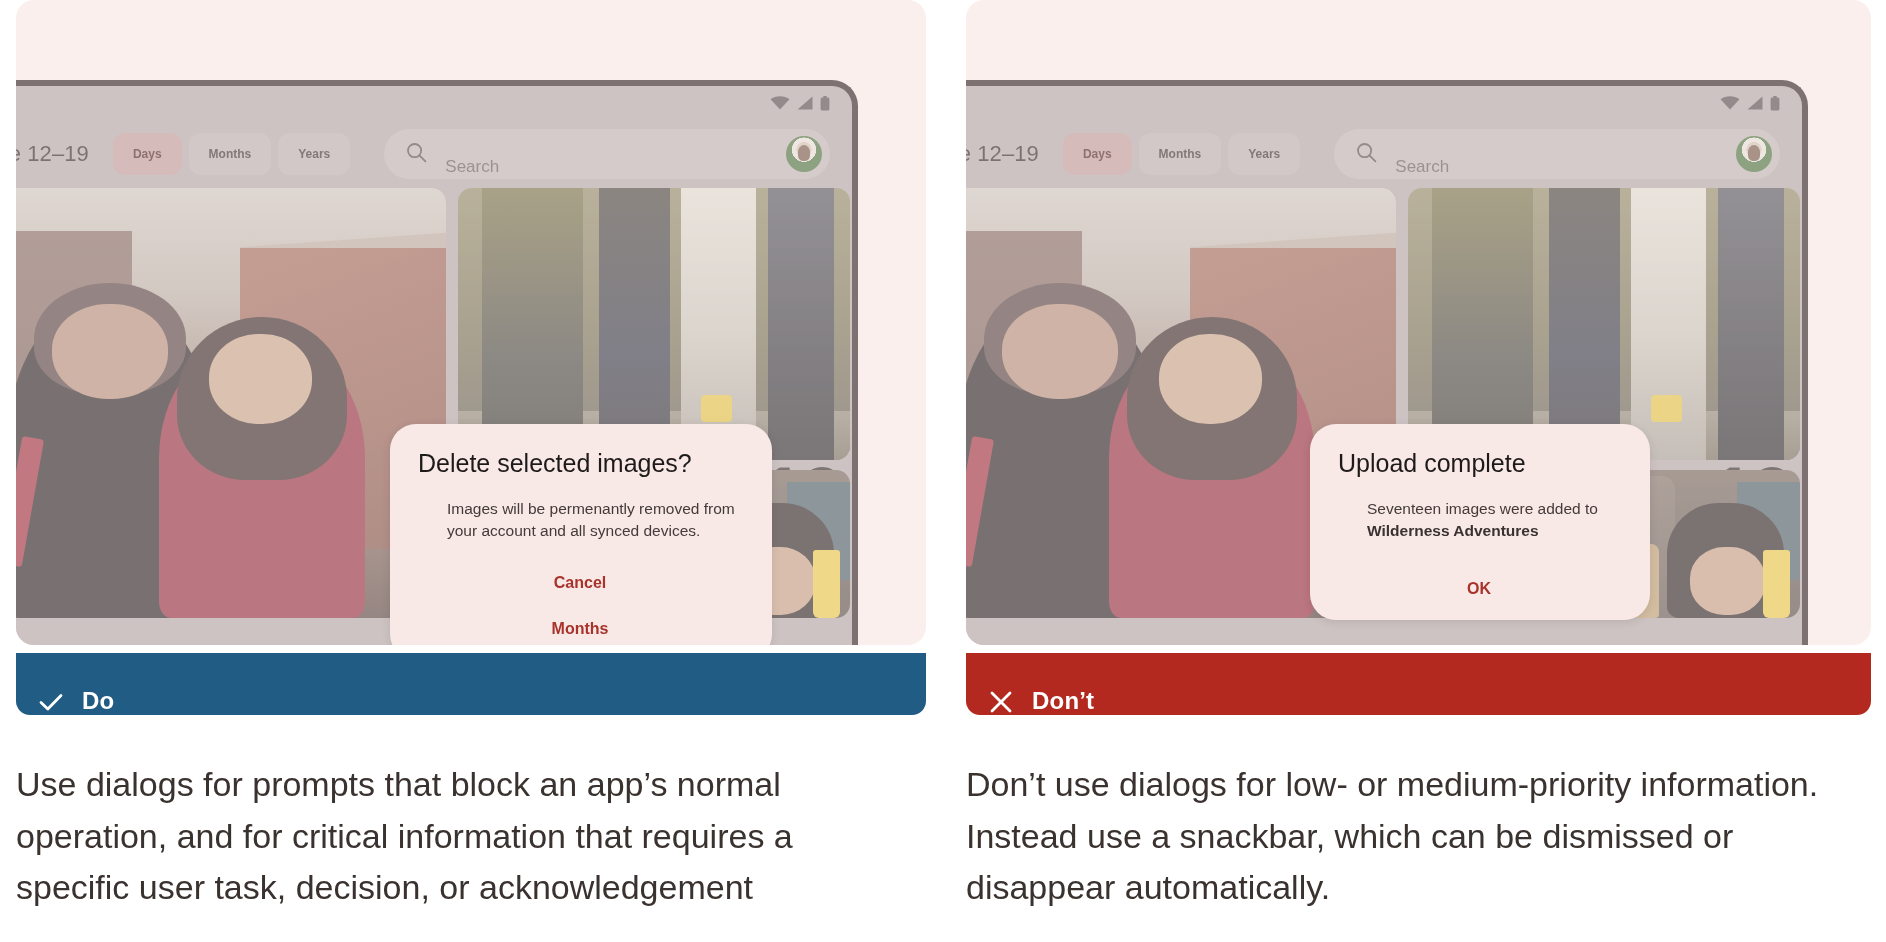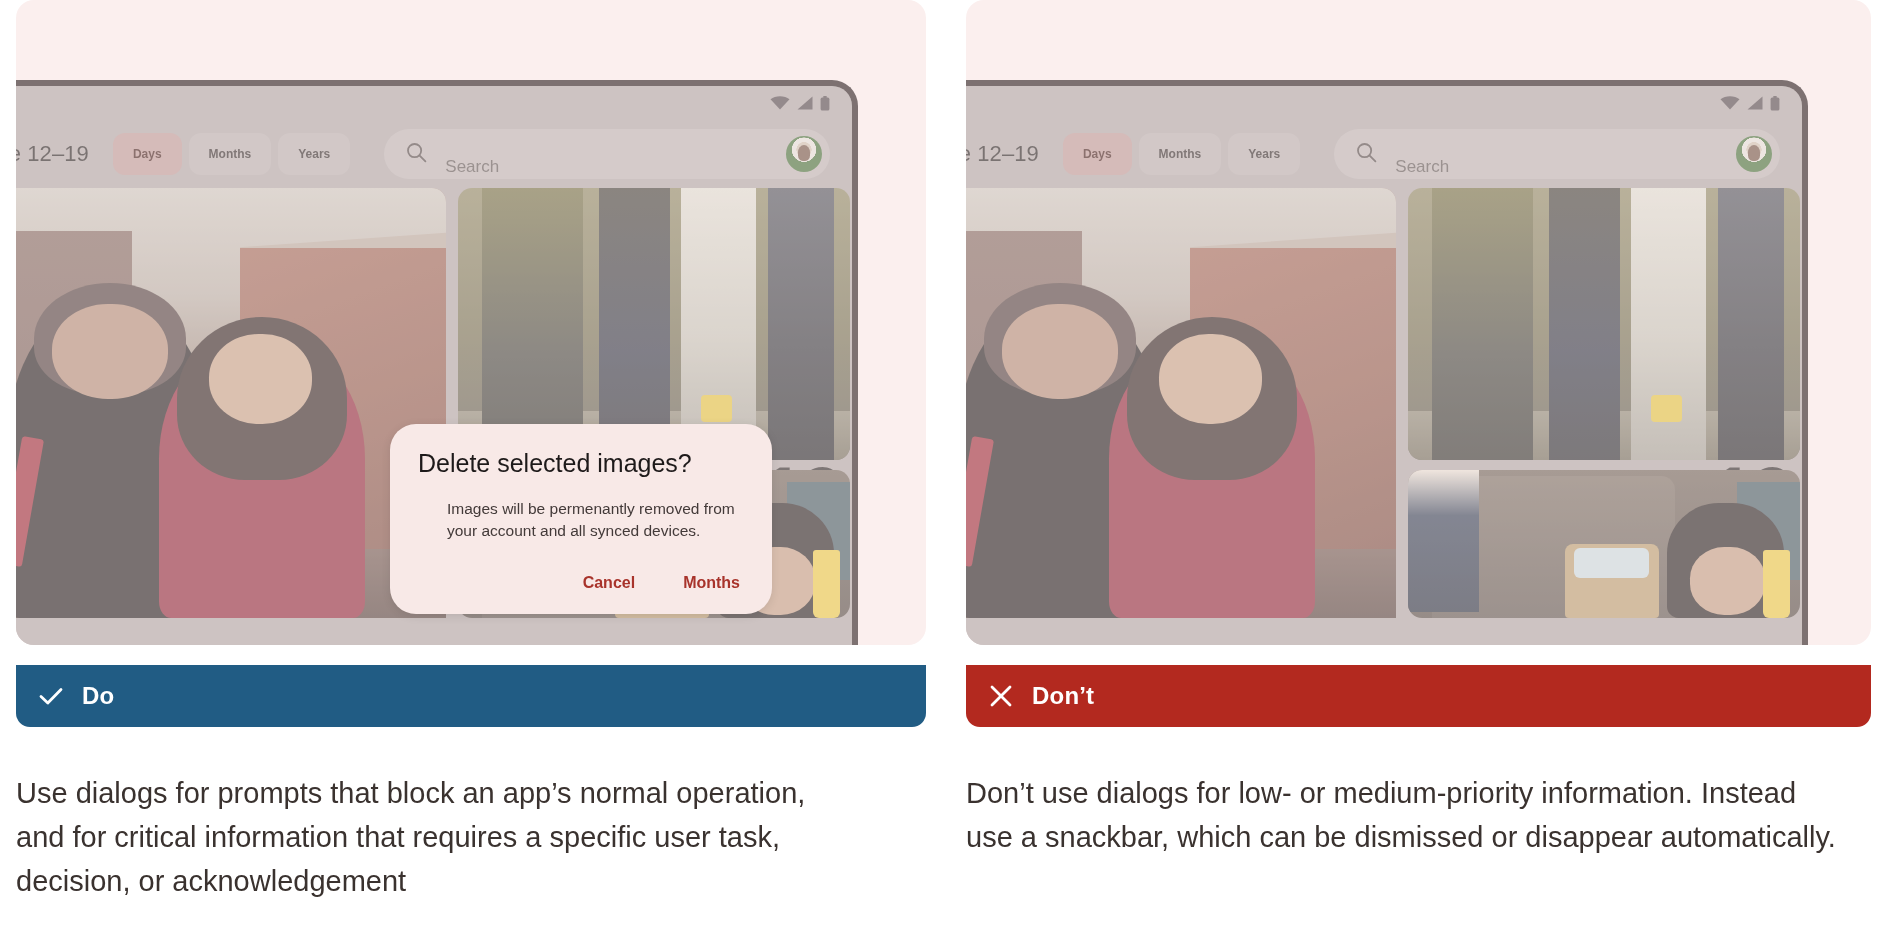--- a/index.html
+++ b/index.html
@@ -188,48 +188,48 @@
   .dlg-right { left: 362px; top: 338px; width: 340px; }
 
   .dlg-title {
     font-size: 25px; color: #1E1A1A; margin-bottom: 20px; line-height: 1.1;
   }
   .dlg-body {
     font-size: 15.5px; color: #433A39; line-height: 1.45; margin-left: 29px;
   }
   .dlg-body b { font-weight: bold; color: #3A3231; }
   .dlg-actions {
-    display: flex; justify-content: flex-end; gap: 44px;
-    margin-top: 36px; padding-right: 2px;
+    display: flex; justify-content: flex-end; gap: 24px;
+    margin-top: 36px; padding-right: 2px; flex-direction: column;
   }
   .dlg-left .dlg-actions { margin-top: 30px; }
   .dlg-btn {
     background: none; border: none; cursor: pointer;
     font-family: inherit; font-size: 16px; font-weight: bold;
     color: #A8332B; padding: 2px 2px;
   }
 
   
   .banner {
-    margin-top: 20px;
+    margin-top: 8px;
     height: 62px;
     border-radius: 0 0 14px 14px;
-    display: flex; align-items: center; gap: 18px;
+    display: flex; align-items: flex-end; gap: 18px;
     padding-left: 22px;
     color: #FFFFFF;
   }
   .banner-do    { background: #215C84; }
   .banner-dont  { background: #B3291F; }
   .banner-label { font-size: 24px; font-weight: bold; letter-spacing: 0.2px; }
   .banner-icon  { width: 26px; height: 26px; display:block; }
 
   
   .caption {
     margin-top: 44px;
-    font-size: 29px;
+    font-size: 34px;
     line-height: 1.52;
     color: #3A322F;
   }
   .col-left .caption  { width: 810px; }
   .col-right .caption { width: 880px; }
 </style>
 </head>
 <body>
 
 <div class="page">
@@ -435,20 +435,27 @@
               <div class="pc-bask"></div>
                 <div class="pc-head"></div>
                 <div class="pc-face"></div>
               <div class="pc-gls"></div>
             </div>
           </div>
         </div>
 
         <div class="scrim"></div>
 
+        <div class="dialog dlg-right">
+          <div class="dlg-title">Upload complete</div>
+          <div class="dlg-body"><span>Seventeen images were added to </span><b>Wilderness Adventures</b></div>
+          <div class="dlg-actions">
+            <button class="dlg-btn">OK</button>
+          </div>
+        </div>
 
       </div>
     </div>
 
     <div class="banner banner-dont">
       <span class="banner-icon">
         <svg width="26" height="26" viewBox="0 0 26 26">
             <line x1="4" y1="4" x2="22" y2="22" stroke="#FFFFFF" stroke-width="2.8" stroke-linecap="round"></line>
             <line x1="22" y1="4" x2="4" y2="22" stroke="#FFFFFF" stroke-width="2.8" stroke-linecap="round"></line>
           </svg>

